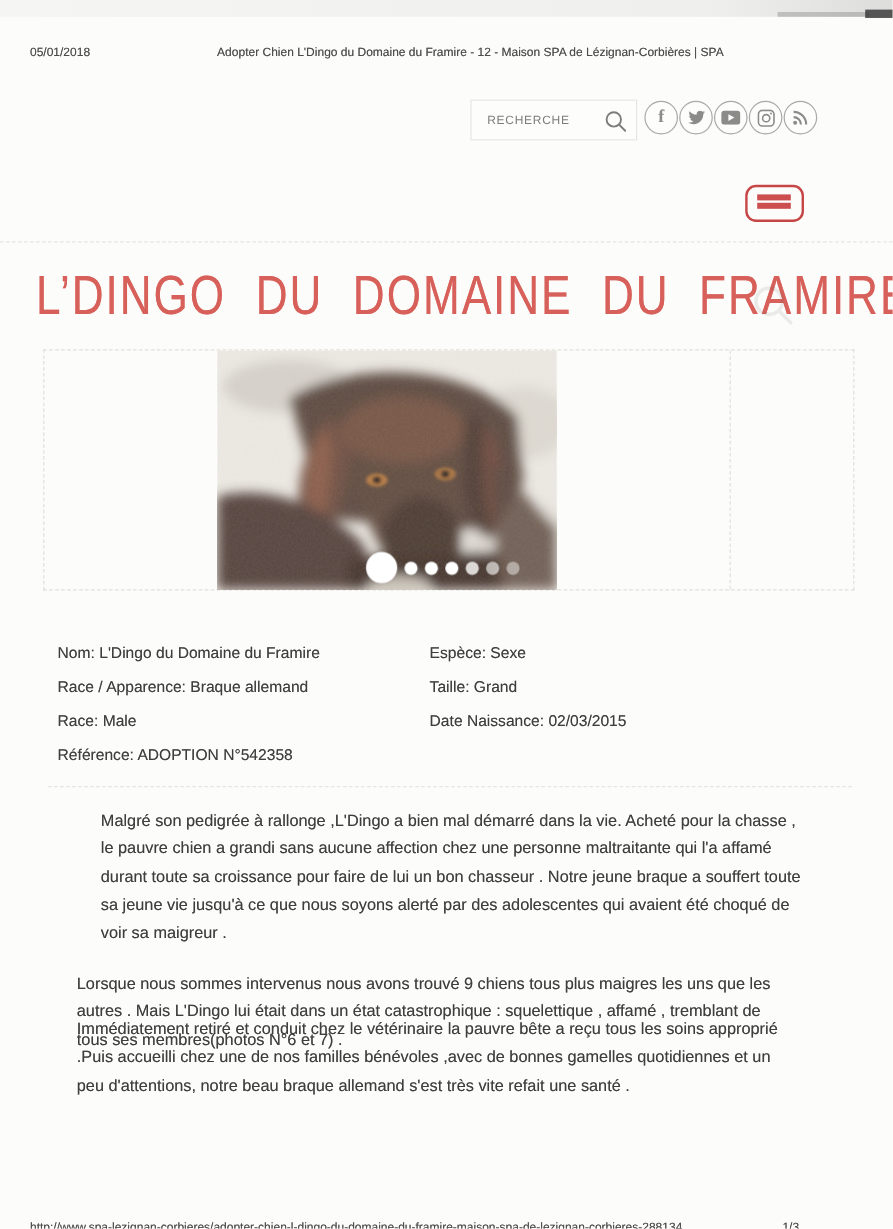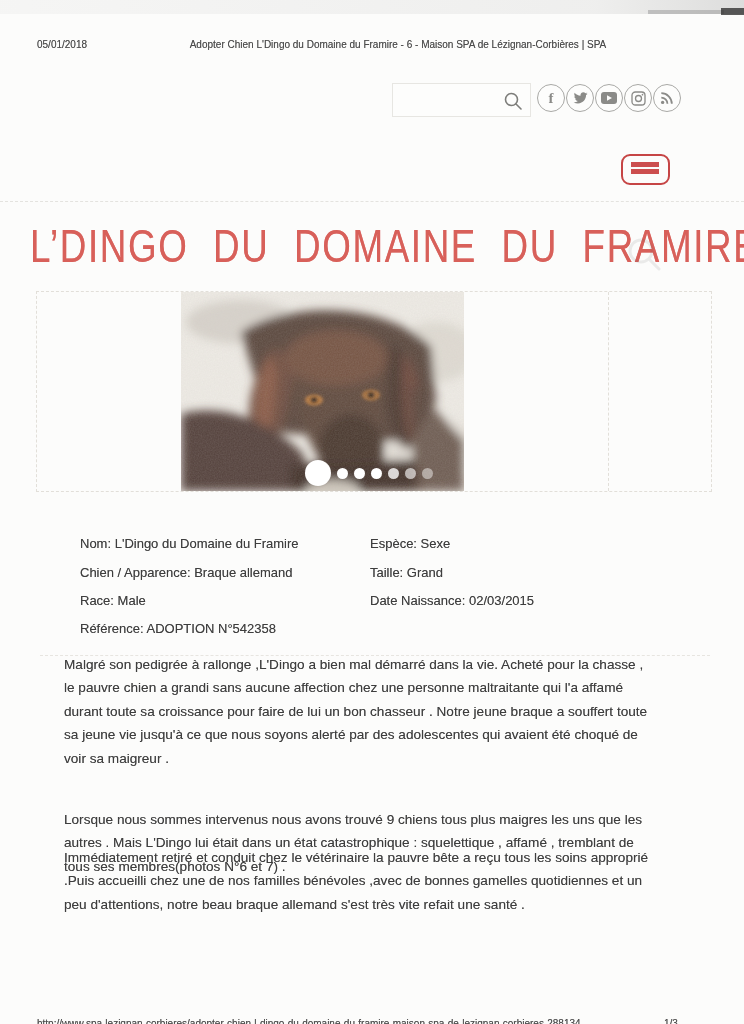--- a/index.html
+++ b/index.html
@@ -1,21 +1,21 @@
 <!DOCTYPE html>
 <html lang="fr"><head>
 <meta charset="utf-8">
 <style>
   html,body{margin:0;padding:0;background:#ffffff;}
   .page{
     position:relative;width:744px;height:1024px;margin:0 auto;
     background:#fcfcfb;overflow:hidden;
     font-family:"Liberation Sans",sans-serif;color:#454545;
   }
-  .scantext{text-shadow:0 0 .35px rgba(60,60,60,.55);margin-left:12px;}
+  .scantext{text-shadow:0 0 .35px rgba(60,60,60,.55);}
 
   
   .print-date{position:absolute;left:25px;top:39px;font-size:10px;color:#4c4c4c;}
   .print-title{position:absolute;left:120px;right:80px;top:39px;font-size:10px;color:#4c4c4c;text-align:center;white-space:nowrap;}
 
   
   .artifact-dark{position:absolute;left:721px;top:8px;width:23px;height:7px;background:#2e2e2e;opacity:.78;}
   .artifact-gray{position:absolute;left:648px;top:10px;width:76px;height:4px;background:#8f8f8f;opacity:.45;}
   .artifact-haze{position:absolute;left:0;top:0;width:744px;height:14px;background:linear-gradient(90deg,rgba(120,120,120,.05),rgba(120,120,120,.10) 80%,rgba(80,80,80,.18));}
 
@@ -64,46 +64,47 @@
   .dots{position:absolute;left:124px;bottom:5px;display:flex;align-items:center;gap:6px;}
   .dot{width:11px;height:11px;border-radius:50%;background:#ffffff;box-shadow:0 0 2px rgba(120,110,105,.35);}
   .dot.active{width:26px;height:26px;}
   .dot:nth-child(5){opacity:.8;} .dot:nth-child(6){opacity:.62;} .dot:nth-child(7){opacity:.45;}
 
   
   .ghost-glass{position:absolute;left:626px;top:236px;width:36px;height:36px;opacity:.10;}
 
   
   .detail{position:absolute;font-size:13px;color:#3e3e3e;white-space:nowrap;}
-  .d-l{left:68px;} .d-r{left:358px;}
+  .d-l{left:48px;} .d-r{left:358px;}
   .d-row0{top:536px;} .d-row1{top:565px;} .d-row2{top:593px;} .d-row3{top:621px;}
 
   .mid-divider{position:absolute;left:40px;top:655px;width:670px;border-top:1px dashed #e7e5e0;}
 
   
   .para{position:absolute;left:64px;width:586px;margin:0;font-size:13.6px;line-height:23.4px;color:#3e3e3e;text-align:left;}
-  .p1{top:653px;} .p2{top:808px;} .p3{top:846px;} .p4{top:913px;}
+  .p1{top:672px;margin-left:20px;} .p2{top:808px;} .p3{top:846px;} .p4{top:913px;}
 
   
   .footer-url{position:absolute;left:25px;top:1018px;font-size:10px;color:#4c4c4c;white-space:nowrap;}
   .footer-page{position:absolute;left:652px;top:1018px;font-size:10px;color:#4c4c4c;}
 </style>
 </head>
 <body>
 
 <div class="page">
 
   <div class="artifact-haze"></div>
   <div class="artifact-gray"></div>
   <div class="artifact-dark"></div>
 
   <div class="print-date scantext">05/01/2018</div>
-  <div class="print-title scantext">Adopter Chien L'Dingo du Domaine du Framire - 6 - Maison SPA de Lézignan-Corbières | SPA</div>
+  <div class="print-title scantext">Adopter Chien L'Dingo du Domaine du Framire - 12 - Maison SPA de Lézignan-Corbières | SPA</div>
 
   <div class="search-box">
+    <input class="search-input" type="text" placeholder="RECHERCHE" style="">
     <span class="search-glass">
       <svg width="20" height="20" viewBox="0 0 20 20">
         <circle cx="8.5" cy="8.5" r="6" fill="none" stroke="#7d7d7a" stroke-width="1.6"></circle>
         <line x1="13" y1="13" x2="18" y2="18" stroke="#7d7d7a" stroke-width="1.6" stroke-linecap="round"></line>
       </svg>
     </span>
   </div>
 
   <div class="social">
     <a href="#">
@@ -200,21 +201,21 @@
         <span class="dot"></span>
         <span class="dot"></span>
         <span class="dot"></span>
         <span class="dot"></span>
         <span class="dot"></span>
       </div>
     </div>
   </div>
 
   <div class="detail d-l d-row0 scantext">Nom: L'Dingo du Domaine du Framire</div>
-  <div class="detail d-l d-row1 scantext">Chien / Apparence: Braque allemand</div>
+  <div class="detail d-l d-row1 scantext">Race / Apparence: Braque allemand</div>
   <div class="detail d-l d-row2 scantext">Race: Male</div>
   <div class="detail d-l d-row3 scantext">Référence: ADOPTION N°542358</div>
   <div class="detail d-r d-row0 scantext">Espèce: Sexe</div>
   <div class="detail d-r d-row1 scantext">Taille: Grand</div>
   <div class="detail d-r d-row2 scantext">Date Naissance: 02/03/2015</div>
 
   <div class="mid-divider"></div>
 
   <p class="para p1 scantext">Malgré son pedigrée à rallonge ,L'Dingo a bien mal démarré dans la vie. Acheté pour la chasse , le pauvre chien a grandi sans aucune affection chez une personne maltraitante qui l'a affamé durant toute sa croissance pour faire de lui un bon chasseur . Notre jeune braque a souffert toute sa jeune vie jusqu'à ce que nous soyons alerté par des adolescentes qui avaient été choqué de voir sa maigreur .</p>
   <p class="para p2 scantext">Lorsque nous sommes intervenus nous avons trouvé 9 chiens tous plus maigres les uns que les autres . Mais L'Dingo lui était dans un état catastrophique : squelettique , affamé , tremblant de tous ses membres(photos N°6 et 7) .</p>

